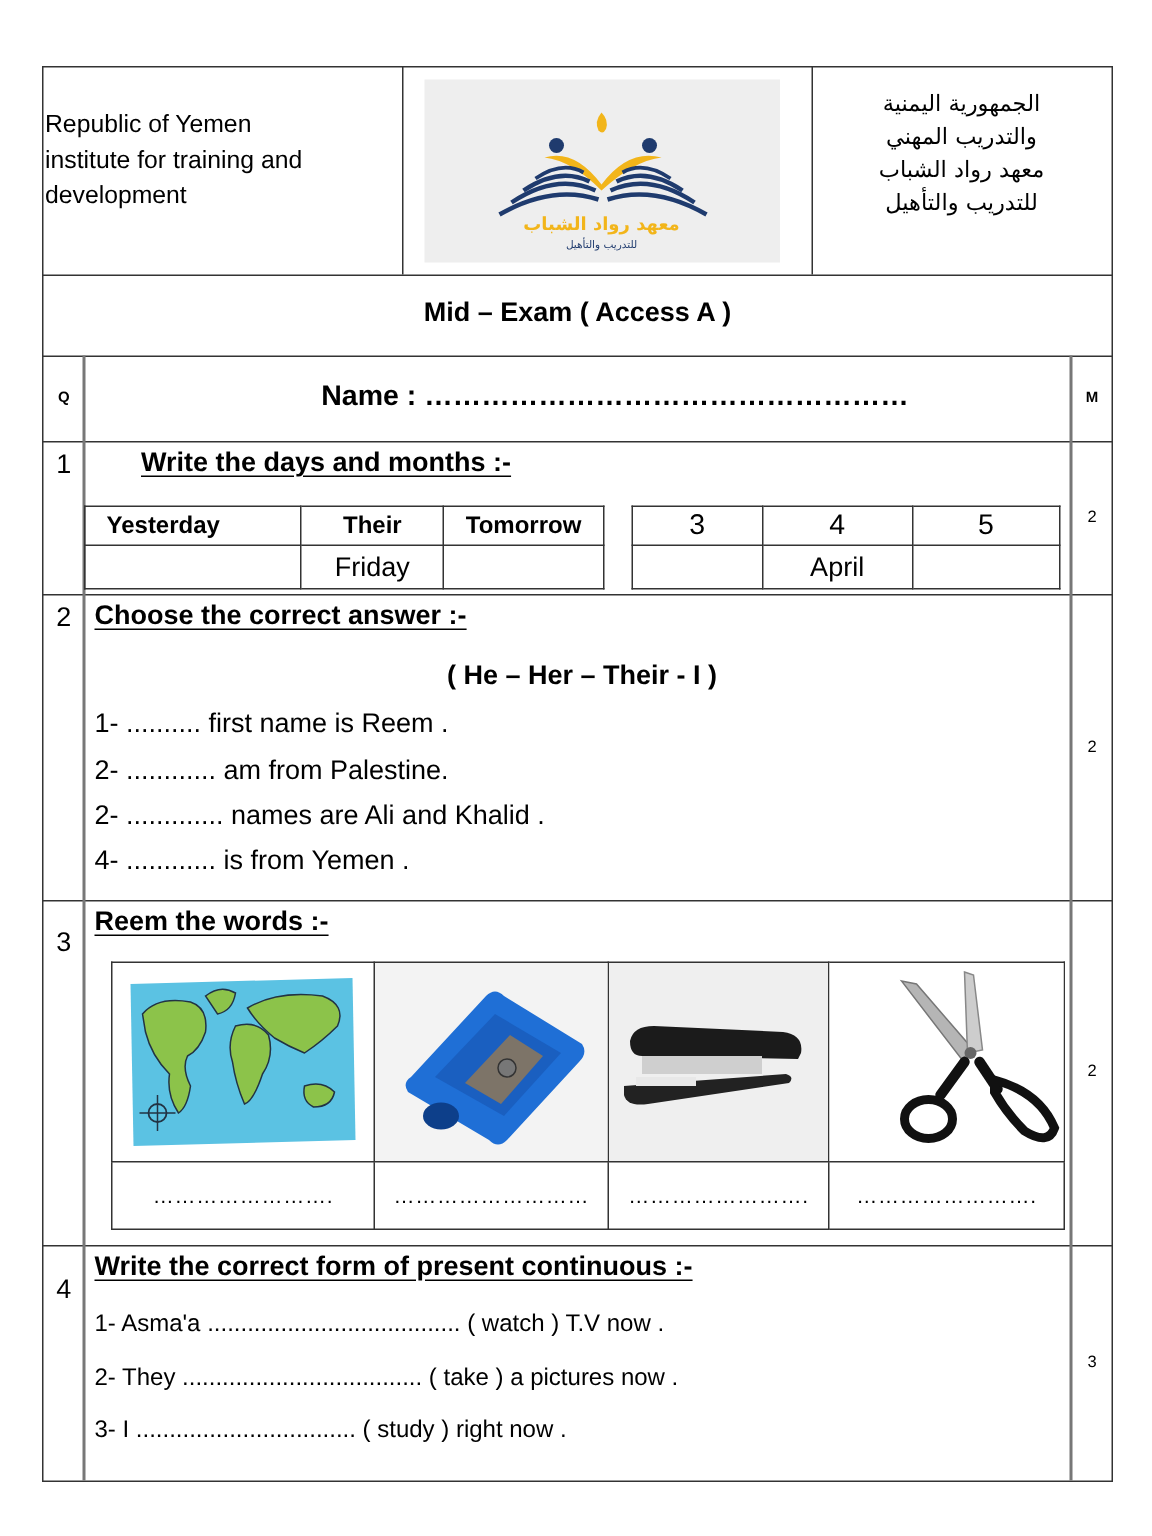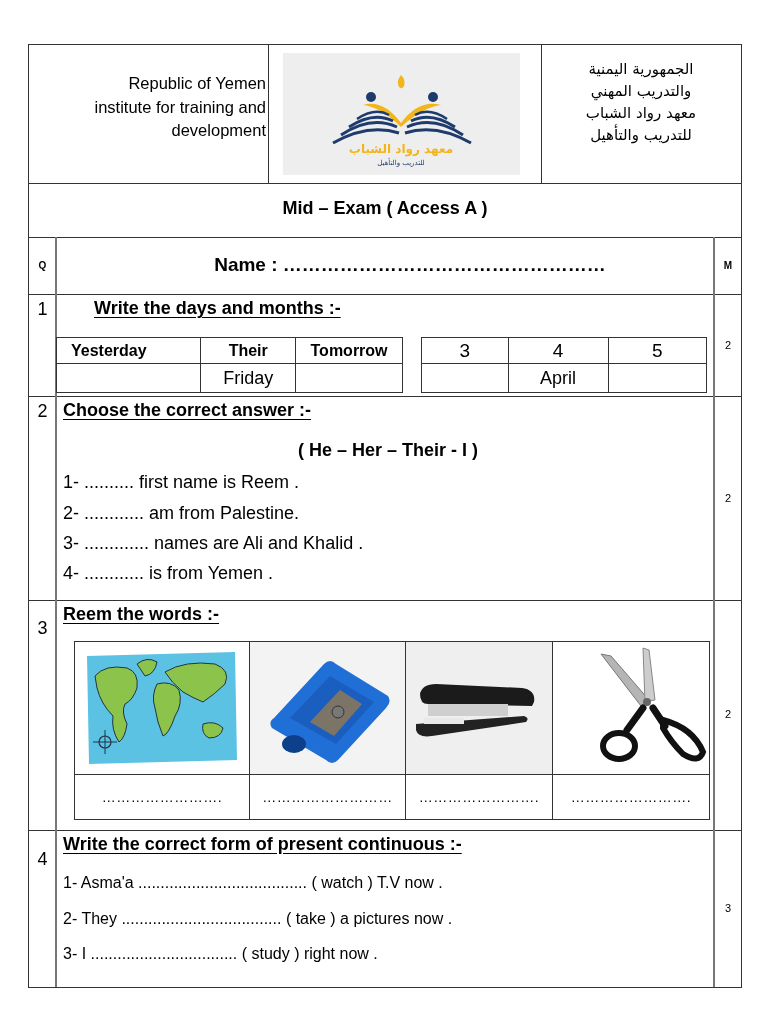--- a/index.html
+++ b/index.html
@@ -3,21 +3,21 @@
   <meta charset="utf-8">
   <style>
     html, body { margin: 0; padding: 0; background: #ffffff; }
     body { width: 768px; height: 1024px; position: relative; overflow: hidden;
            font-family: "Liberation Sans", sans-serif; color: #000; }
     .abs { position: absolute; box-sizing: border-box; }
     .hl { position: absolute; height: 0; border-top: 1.5px solid #333; }
     .vl { position: absolute; width: 0; border-left: 1.5px solid #333; }
     .vl.gray { border-left: 2px solid #777; }
 
-    .hdr-en { left: 30px; top: 72px; width: 236px; text-align: right;
+    .hdr-en { left: 30px; top: 72px; width: 236px; text-align: left;
               font-size: 16.5px; line-height: 23.5px; }
     .hdr-ar { left: 543px; top: 58px; width: 196px; text-align: center;
               font-family: "DejaVu Sans", sans-serif; font-size: 15px; line-height: 22px; direction: rtl; }
     .logo-box { left: 283px; top: 53px; width: 237px; height: 122px; background: #eeeeee; }
 
     .title { left: 30px; top: 198px; width: 710px; text-align: center; font-weight: bold; font-size: 18px; }
     .q-h { left: 30px; top: 260px; width: 25px; text-align: center; font-size: 10px; font-weight: bold; }
     .m-h { left: 715px; top: 260px; width: 26px; text-align: center; font-size: 10px; font-weight: bold; }
     .name { left: 56px; top: 254px; width: 708px; text-align: center; font-size: 19px; font-weight: bold; }
 
@@ -131,21 +131,21 @@
   </tr>
 </tbody>
   </table>
 
 <div class="qnum" style="top:401px;">2</div>
 <div class="qtitle" style="top:400px;">Choose the correct answer :-</div>
 <div class="mark" style="top:492px;">2</div>
 <div class="choices">( He – Her – Their - I )</div>
 <div class="line" style="top:472px;">1- .......... first name is Reem .</div>
 <div class="line" style="top:503px;">2- ............ am from Palestine.</div>
-<div class="line" style="top:533px;">3- ............. names are Ali and Khalid .</div>
+<div class="line" style="top:533px;">2- ............. names are Ali and Khalid .</div>
 <div class="line" style="top:563px;">4- ............ is from Yemen .</div>
 
 <div class="qnum" style="top:618px;">3</div>
 <div class="qtitle" style="top:604px;"> Reem the words :-</div>
 <div class="mark" style="top:708px;">2</div>
 
 <table class="grid pics" style="left:74px; top:641px; width:631px;">
   <tbody>
       <tr>
     <td style="width:174px;">

